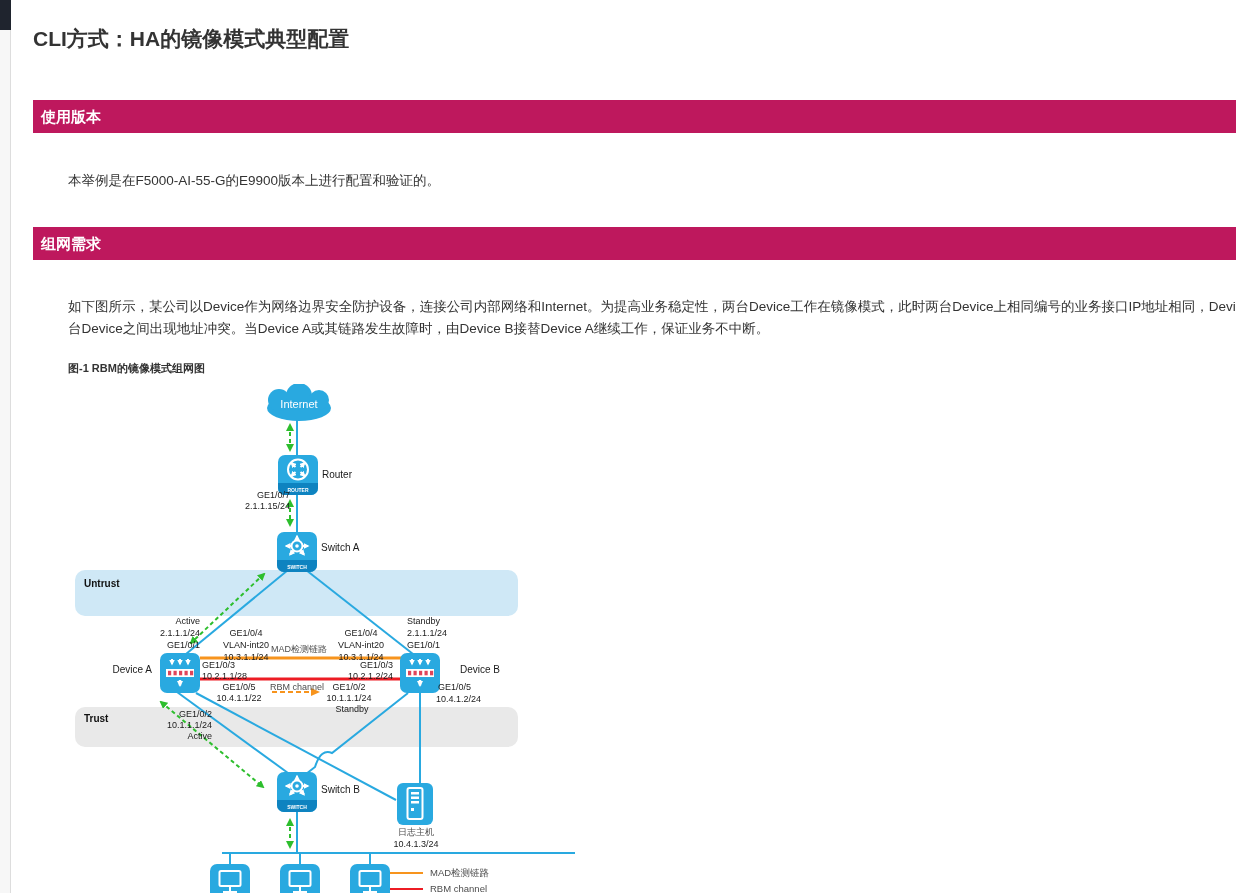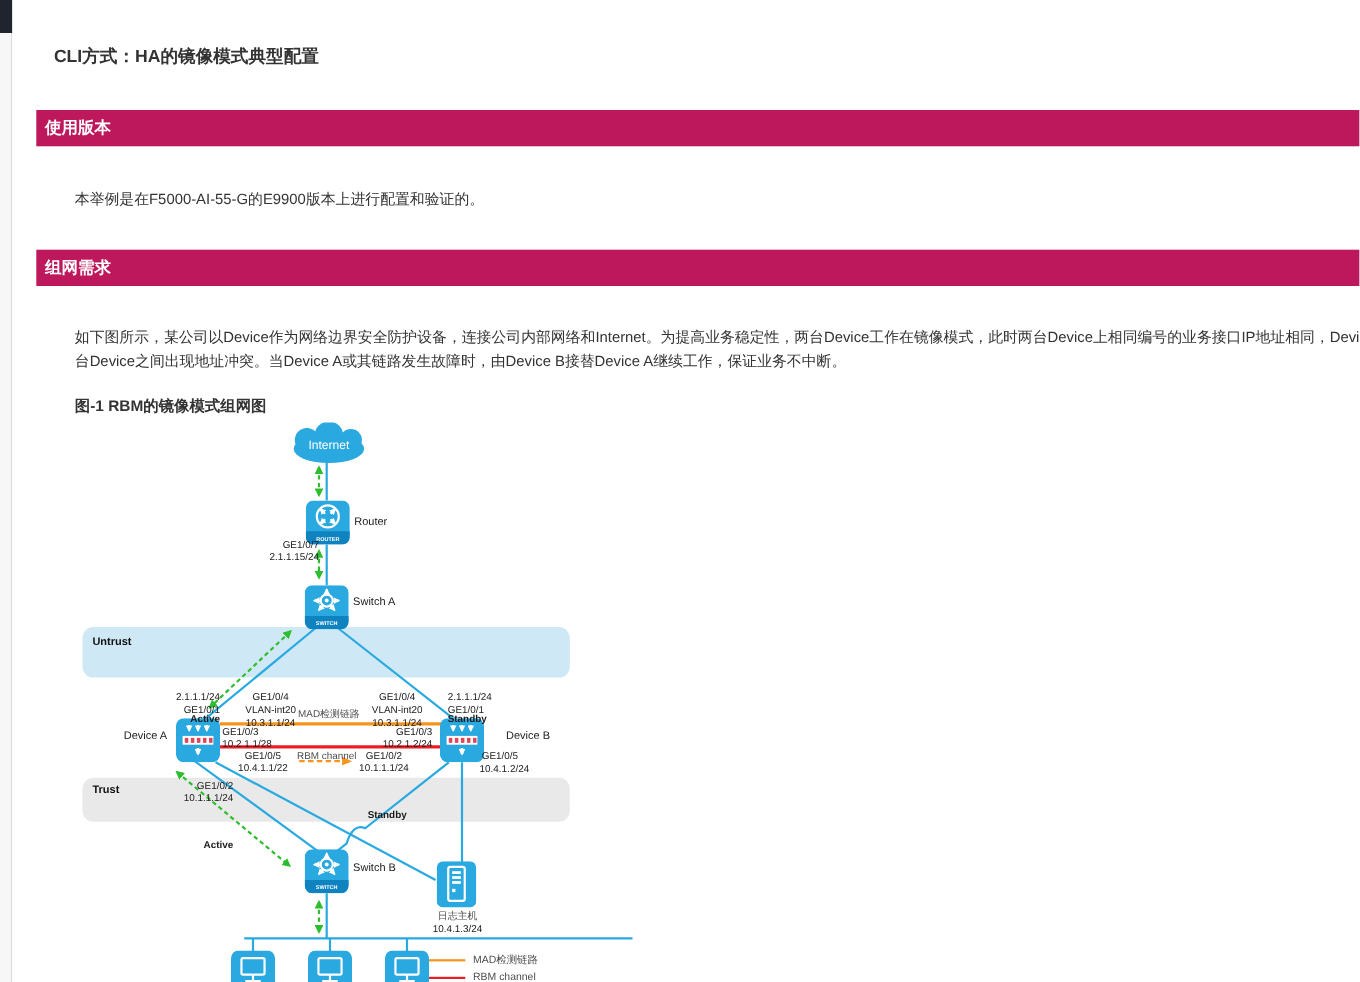--- a/index.html
+++ b/index.html
@@ -2,38 +2,38 @@
 <html><head>
 <meta charset="utf-8">
 <style>
   html,body{margin:0;padding:0;}
   body{
     width:1236px;height:893px;position:relative;overflow:hidden;background:#fff;
     font-family:"Liberation Sans","DejaVu Sans",sans-serif;color:#333;
   }
   .left-strip{position:absolute;left:0;top:0;width:10px;height:893px;background:#f7f7f7;border-right:1px solid #ddd;}
   .dark-corner{position:absolute;left:0;top:0;width:11px;height:30px;background:#1f242e;z-index:5;}
-  .page-title{position:absolute;left:33px;top:25px;font-size:16px;font-weight:bold;color:#333;margin:16px;white-space:nowrap;}
+  .page-title{position:absolute;left:33px;top:25px;font-size:21px;font-weight:bold;color:#333;margin:0;white-space:nowrap;}
   .banner{position:absolute;left:33px;width:calc(100% - 33px);height:33px;background:#be185d;color:#fff;
           font-size:15px;font-weight:bold;line-height:33px;padding-left:8px;box-sizing:border-box;}
   .banner1{top:100px;} .banner2{top:227px;}
   .body-text{position:absolute;left:68px;top:172px;font-size:13.5px;color:#333;white-space:nowrap;}
   .para{position:absolute;left:68px;top:296px;font-size:13.5px;color:#333;line-height:22px;}
   .pline{white-space:nowrap;}
-  .fig-caption{position:absolute;left:68px;top:361px;font-size:14px;font-weight:bold;color:#333;white-space:nowrap;}
+  .fig-caption{position:absolute;left:68px;top:361px;font-size:11px;font-weight:bold;color:#333;white-space:nowrap;}
 
   .diagram{position:absolute;left:0;top:380px;width:660px;height:513px;overflow:hidden;}
   .zone{position:absolute;left:75px;width:443px;border-radius:10px;}
   .zone-untrust{top:190px;height:46px;background:#cfe8f6;}
   .zone-trust{top:327px;height:40px;background:#e9e9e9;}
   .zone-label{position:absolute;font-size:10px;font-weight:bold;color:#111;}
   .wires{position:absolute;left:0;top:0;z-index:2;}
   .icon{position:absolute;z-index:3;}
   .dlabel{position:absolute;font-size:9px;color:#1a1a1a;line-height:1;white-space:nowrap;z-index:4;}
-  .dlabel.b{font-weight:bold;margin-top:32px;}
+  .dlabel.b{font-weight:normal;}
   .dlabel.ar{transform:translateX(-100%);}
   .dlabel.ac{transform:translateX(-50%);}
   .legend{position:absolute;left:390px;top:485px;z-index:4;}
   .legend-row{display:flex;align-items:center;height:16px;}
   .legend-swatch{width:33px;height:2.5px;margin-right:7px;}
   .legend-swatch.mad{background:#f7941d;}
   .legend-swatch.rbm{background:#ed1c24;}
   .legend-label{font-size:9.5px;color:#4d4d4d;line-height:1;}
 </style>
 </head>

